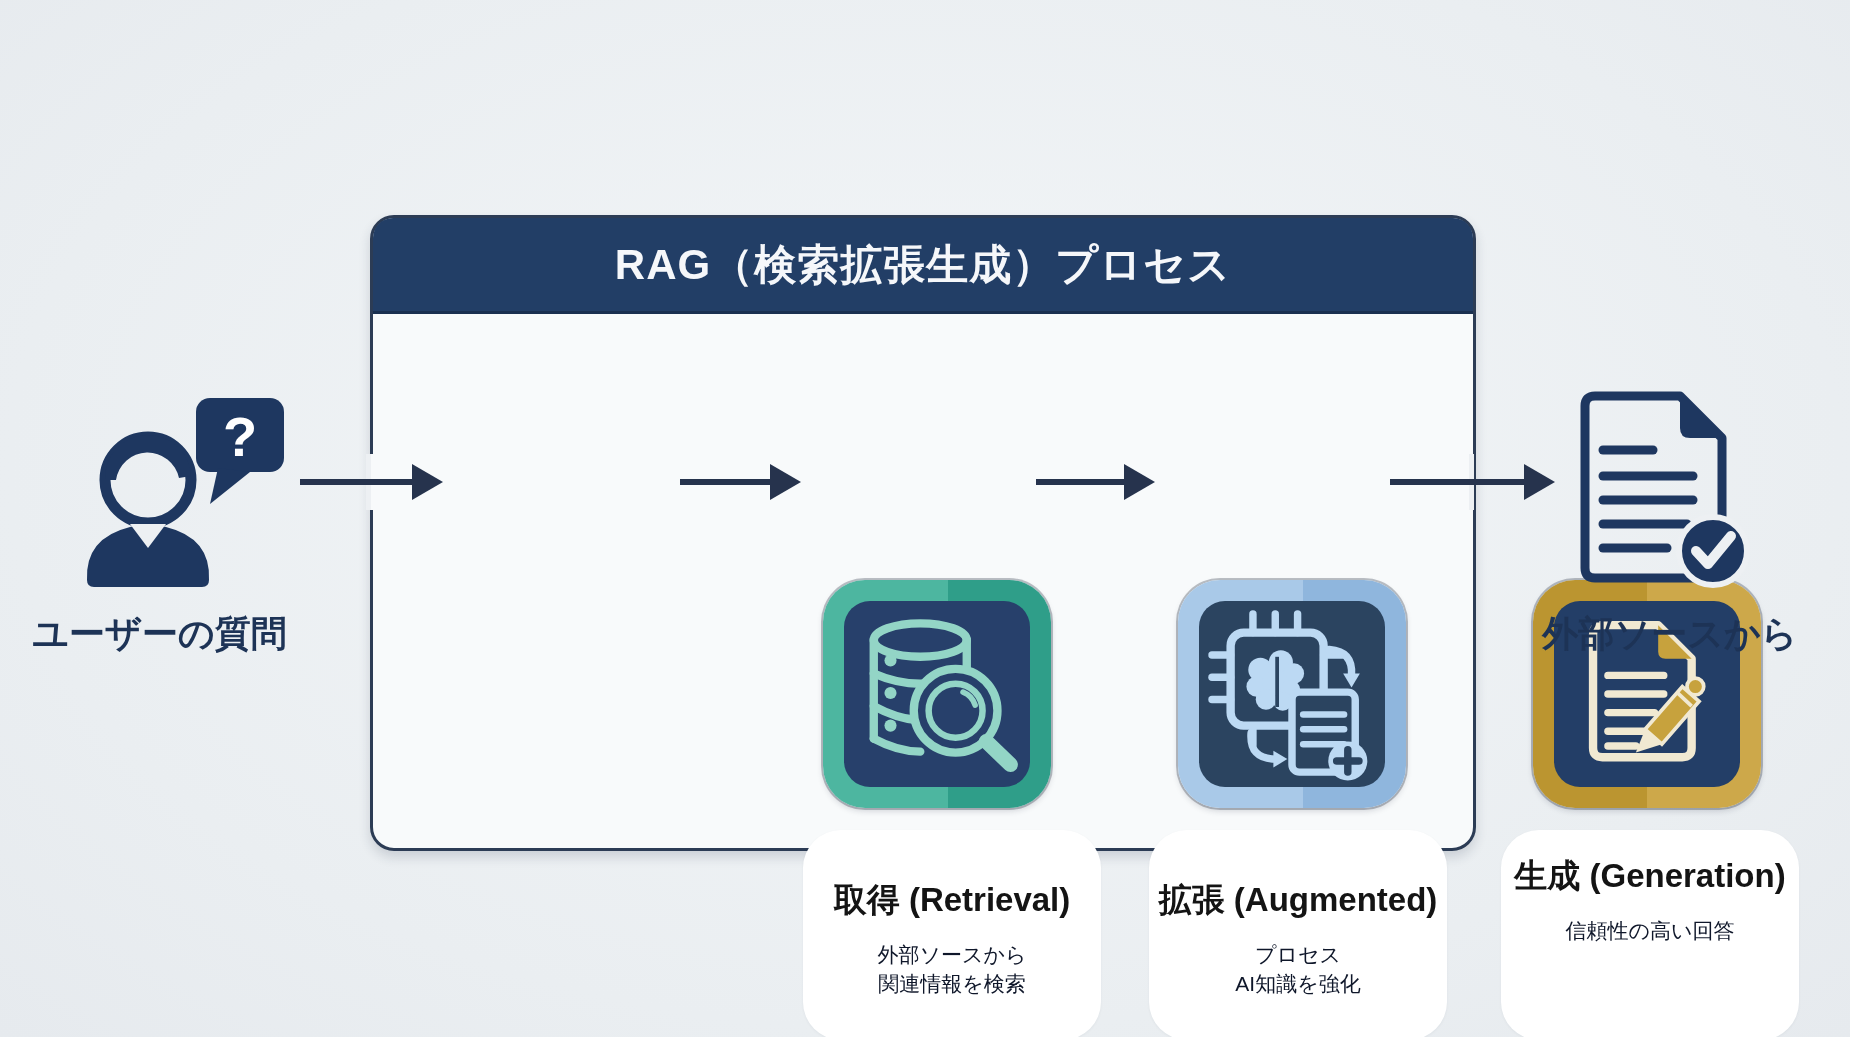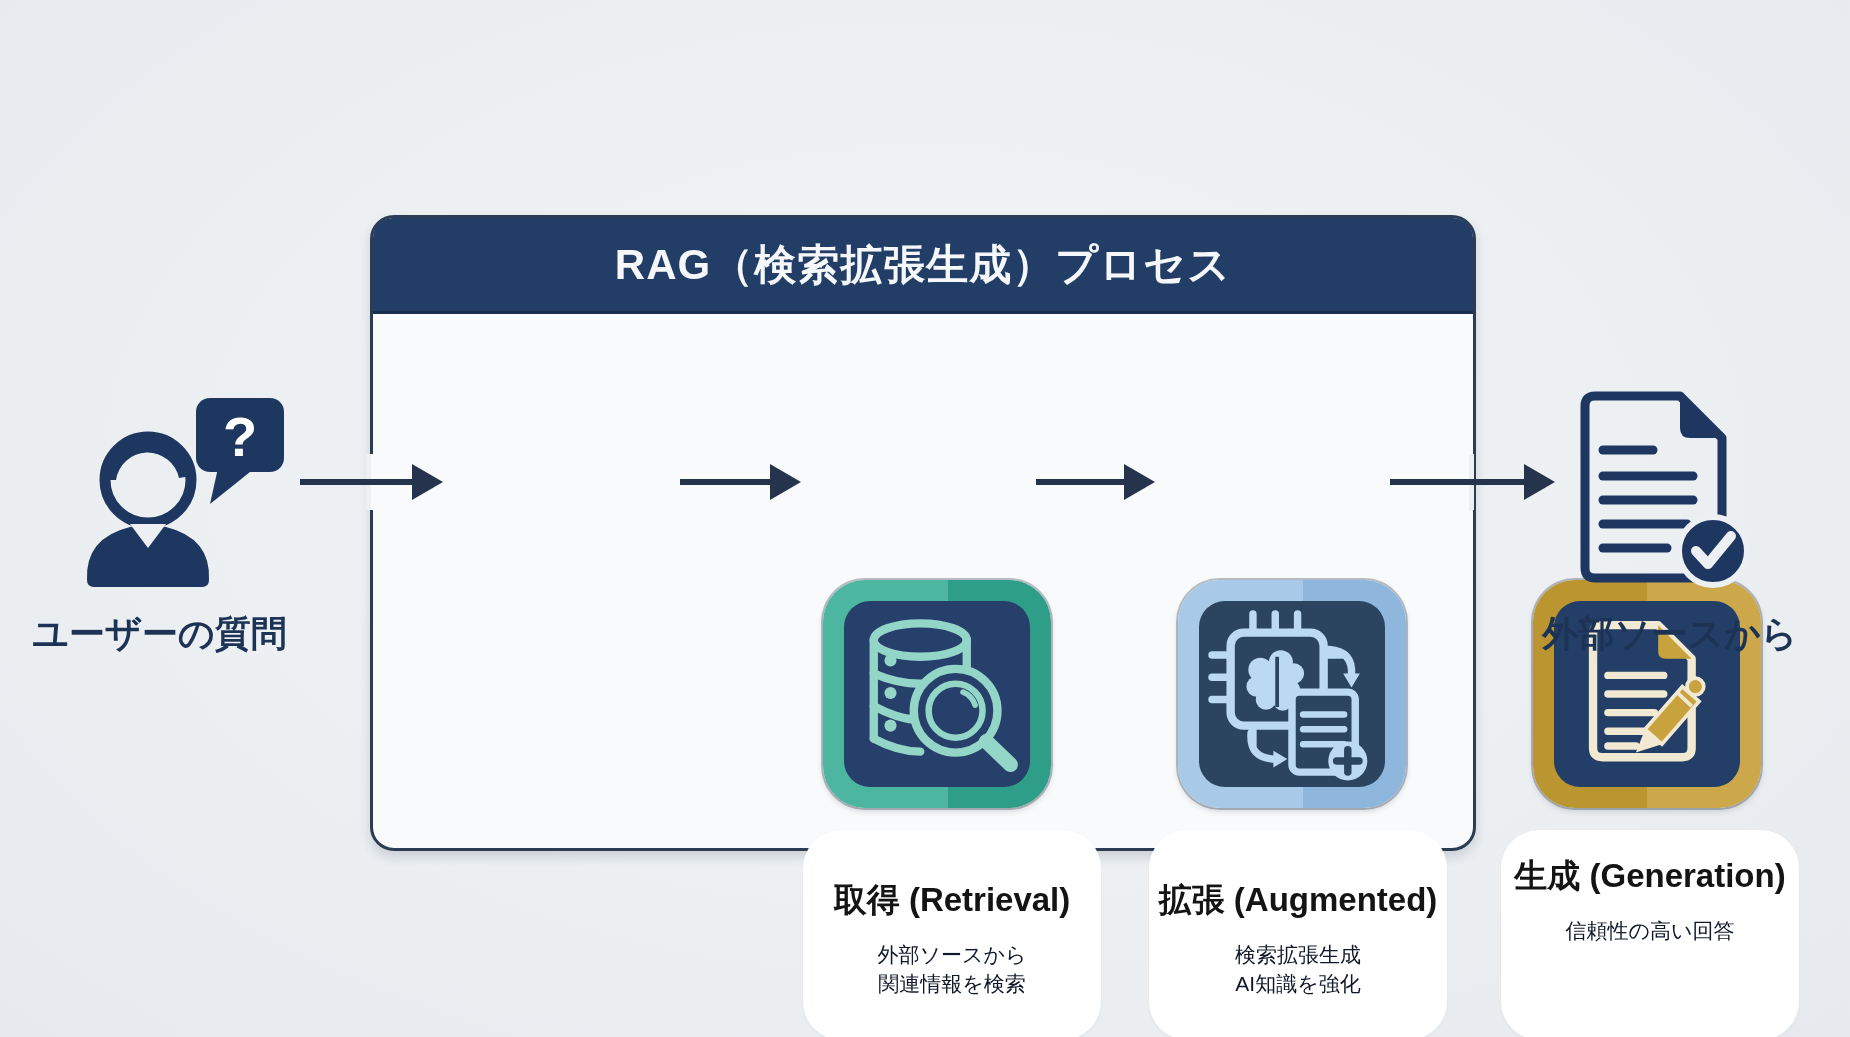--- a/index.html
+++ b/index.html
@@ -190,21 +190,21 @@
     <div class="card card-retrieval">
       <div class="card-heading">取得 (Retrieval)</div>
       <div class="card-desc">
         <div>外部ソースから</div>
         <div>関連情報を検索</div>
       </div>
     </div>
     <div class="card card-augmented">
       <div class="card-heading">拡張 (Augmented)</div>
       <div class="card-desc">
-        <div>検索拡張生成</div>
+        <div>プロセス</div>
         <div>AI知識を強化</div>
       </div>
     </div>
     <div class="card card-generation">
       <div class="card-heading">生成 (Generation)</div>
       <div class="card-desc">
         <div>信頼性の高い回答</div>
         <div></div>
       </div>
     </div>

